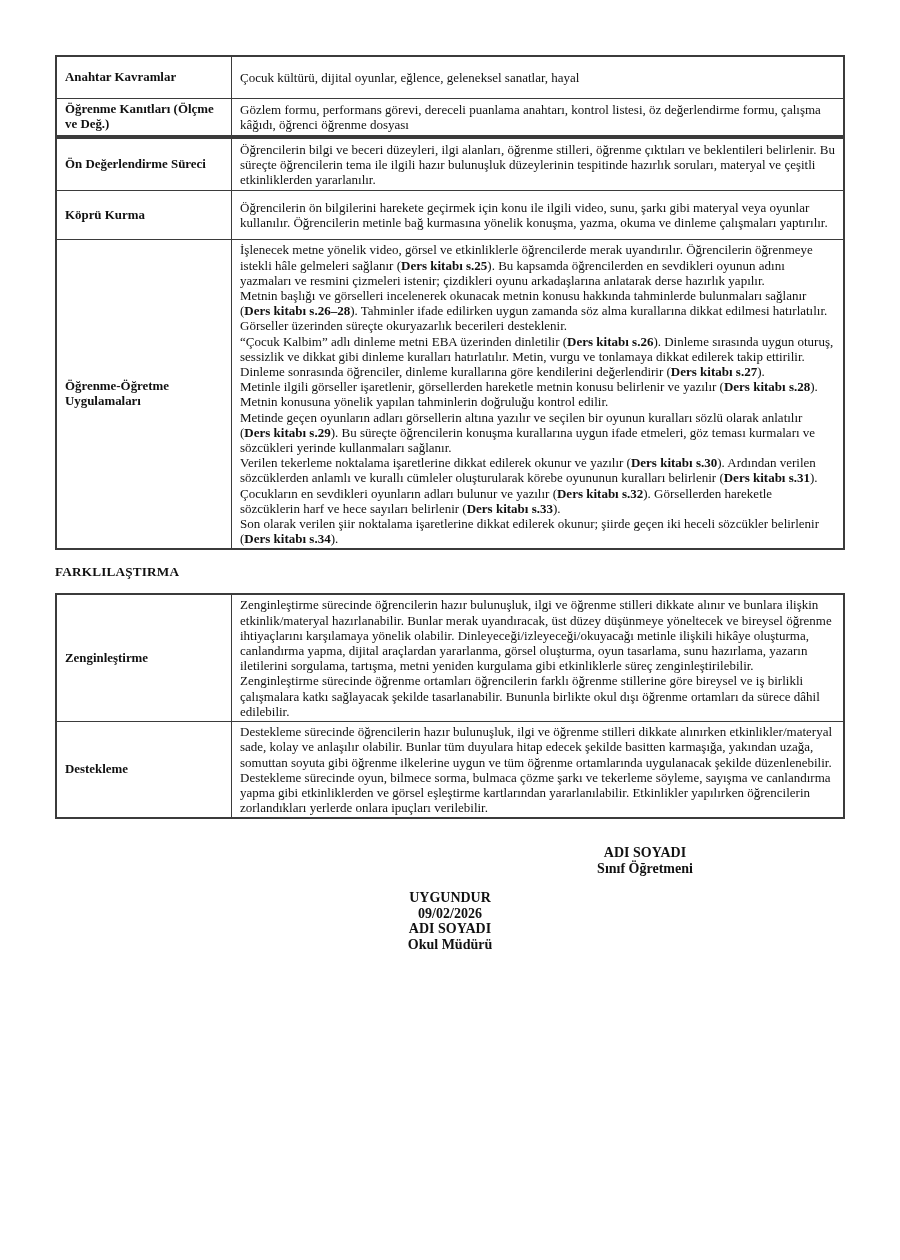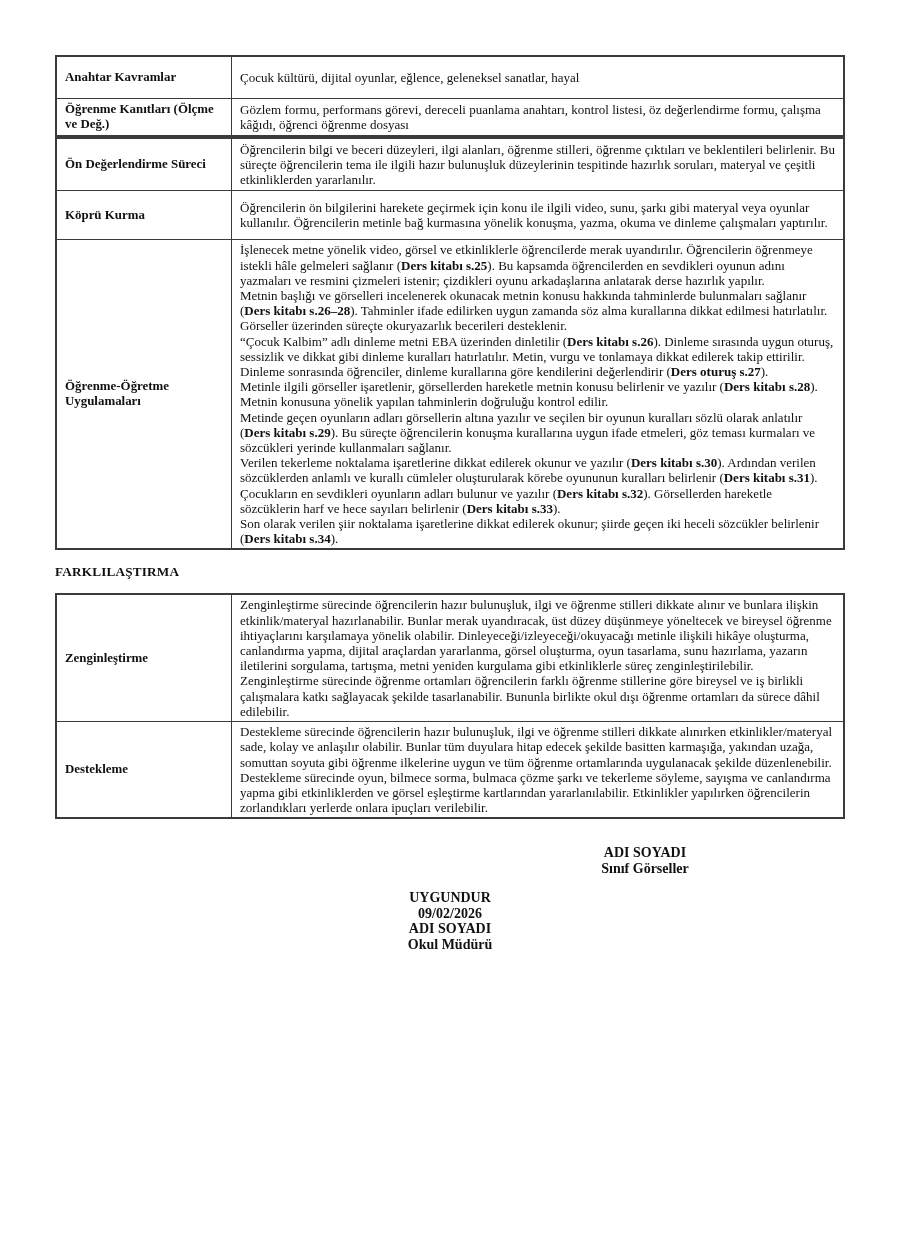--- a/index.html
+++ b/index.html
@@ -99,21 +99,21 @@
             <td class="content-cell">
               <div class="para"><span>Öğrencilerin ön bilgilerini harekete geçirmek için konu ile ilgili video, sunu, şarkı gibi materyal veya oyunlar kullanılır. Öğrencilerin metinle bağ kurmasına yönelik konuşma, yazma, okuma ve dinleme çalışmaları yaptırılır.</span></div>
             </td>
           </tr>
           <tr class="r3">
             <td class="label-cell">Öğrenme-Öğretme Uygulamaları</td>
             <td class="content-cell">
               <div class="para"><span>İşlenecek metne yönelik video, görsel ve etkinliklerle öğrencilerde merak uyandırılır. Öğrencilerin öğrenmeye istekli hâle gelmeleri sağlanır (</span><span class="b">Ders kitabı s.25</span><span>). Bu kapsamda öğrencilerden en sevdikleri oyunun adını yazmaları ve resmini çizmeleri istenir; çizdikleri oyunu arkadaşlarına anlatarak derse hazırlık yapılır.</span></div>
               <div class="para"><span>Metnin başlığı ve görselleri incelenerek okunacak metnin konusu hakkında tahminlerde bulunmaları sağlanır (</span><span class="b">Ders kitabı s.26–28</span><span>). Tahminler ifade edilirken uygun zamanda söz alma kurallarına dikkat edilmesi hatırlatılır. Görseller üzerinden süreçte okuryazarlık becerileri desteklenir.</span></div>
               <div class="para"><span>“Çocuk Kalbim” adlı dinleme metni EBA üzerinden dinletilir (</span><span class="b">Ders kitabı s.26</span><span>). Dinleme sırasında uygun oturuş, sessizlik ve dikkat gibi dinleme kuralları hatırlatılır. Metin, vurgu ve tonlamaya dikkat edilerek takip ettirilir.</span></div>
-              <div class="para"><span>Dinleme sonrasında öğrenciler, dinleme kurallarına göre kendilerini değerlendirir (</span><span class="b">Ders oturuş s.27</span><span>).</span></div>
+              <div class="para"><span>Dinleme sonrasında öğrenciler, dinleme kurallarına göre kendilerini değerlendirir (</span><span class="b">Ders kitabı s.27</span><span>).</span></div>
               <div class="para"><span>Metinle ilgili görseller işaretlenir, görsellerden hareketle metnin konusu belirlenir ve yazılır (</span><span class="b">Ders kitabı s.28</span><span>). Metnin konusuna yönelik yapılan tahminlerin doğruluğu kontrol edilir.</span></div>
               <div class="para"><span>Metinde geçen oyunların adları görsellerin altına yazılır ve seçilen bir oyunun kuralları sözlü olarak anlatılır (</span><span class="b">Ders kitabı s.29</span><span>). Bu süreçte öğrencilerin konuşma kurallarına uygun ifade etmeleri, göz teması kurmaları ve sözcükleri yerinde kullanmaları sağlanır.</span></div>
               <div class="para"><span>Verilen tekerleme noktalama işaretlerine dikkat edilerek okunur ve yazılır (</span><span class="b">Ders kitabı s.30</span><span>). Ardından verilen sözcüklerden anlamlı ve kurallı cümleler oluşturularak körebe oyununun kuralları belirlenir (</span><span class="b">Ders kitabı s.31</span><span>).</span></div>
               <div class="para"><span>Çocukların en sevdikleri oyunların adları bulunur ve yazılır (</span><span class="b">Ders kitabı s.32</span><span>). Görsellerden hareketle sözcüklerin harf ve hece sayıları belirlenir (</span><span class="b">Ders kitabı s.33</span><span>).</span></div>
               <div class="para"><span>Son olarak verilen şiir noktalama işaretlerine dikkat edilerek okunur; şiirde geçen iki heceli sözcükler belirlenir (</span><span class="b">Ders kitabı s.34</span><span>).</span></div>
             </td>
           </tr>
         </tbody>
     </table>
 
@@ -133,21 +133,21 @@
             <td class="content-cell">
               <div class="para"><span>Destekleme sürecinde öğrencilerin hazır bulunuşluk, ilgi ve öğrenme stilleri dikkate alınırken etkinlikler/materyal sade, kolay ve anlaşılır olabilir. Bunlar tüm duyulara hitap edecek şekilde basitten karmaşığa, yakından uzağa, somuttan soyuta gibi öğrenme ilkelerine uygun ve tüm öğrenme ortamlarında uygulanacak şekilde düzenlenebilir.</span></div>
               <div class="para"><span>Destekleme sürecinde oyun, bilmece sorma, bulmaca çözme şarkı ve tekerleme söyleme, sayışma ve canlandırma yapma gibi etkinliklerden ve görsel eşleştirme kartlarından yararlanılabilir. Etkinlikler yapılırken öğrencilerin zorlandıkları yerlerde onlara ipuçları verilebilir.</span></div>
             </td>
           </tr>
         </tbody>
     </table>
 
     <div class="sig sig-teacher">
         <div>ADI SOYADI</div>
-        <div>Sınıf Görseller</div>
+        <div>Sınıf Öğretmeni</div>
       </div>
 
     <div class="sig sig-principal">
         <div>UYGUNDUR</div>
         <div>09/02/2026</div>
         <div>ADI SOYADI</div>
         <div>Okul Müdürü</div>
       </div>
 
   </div>

